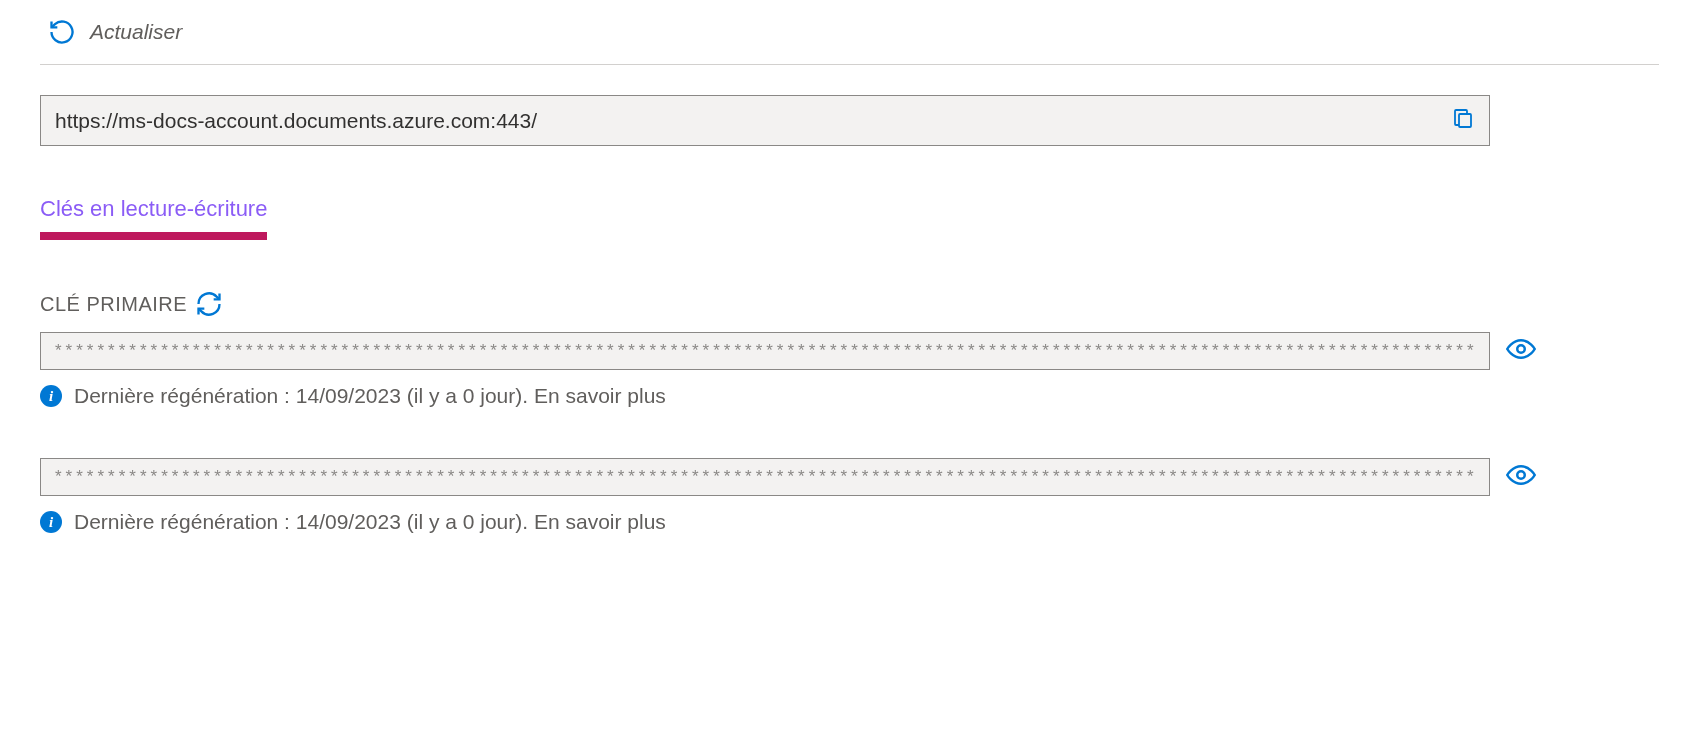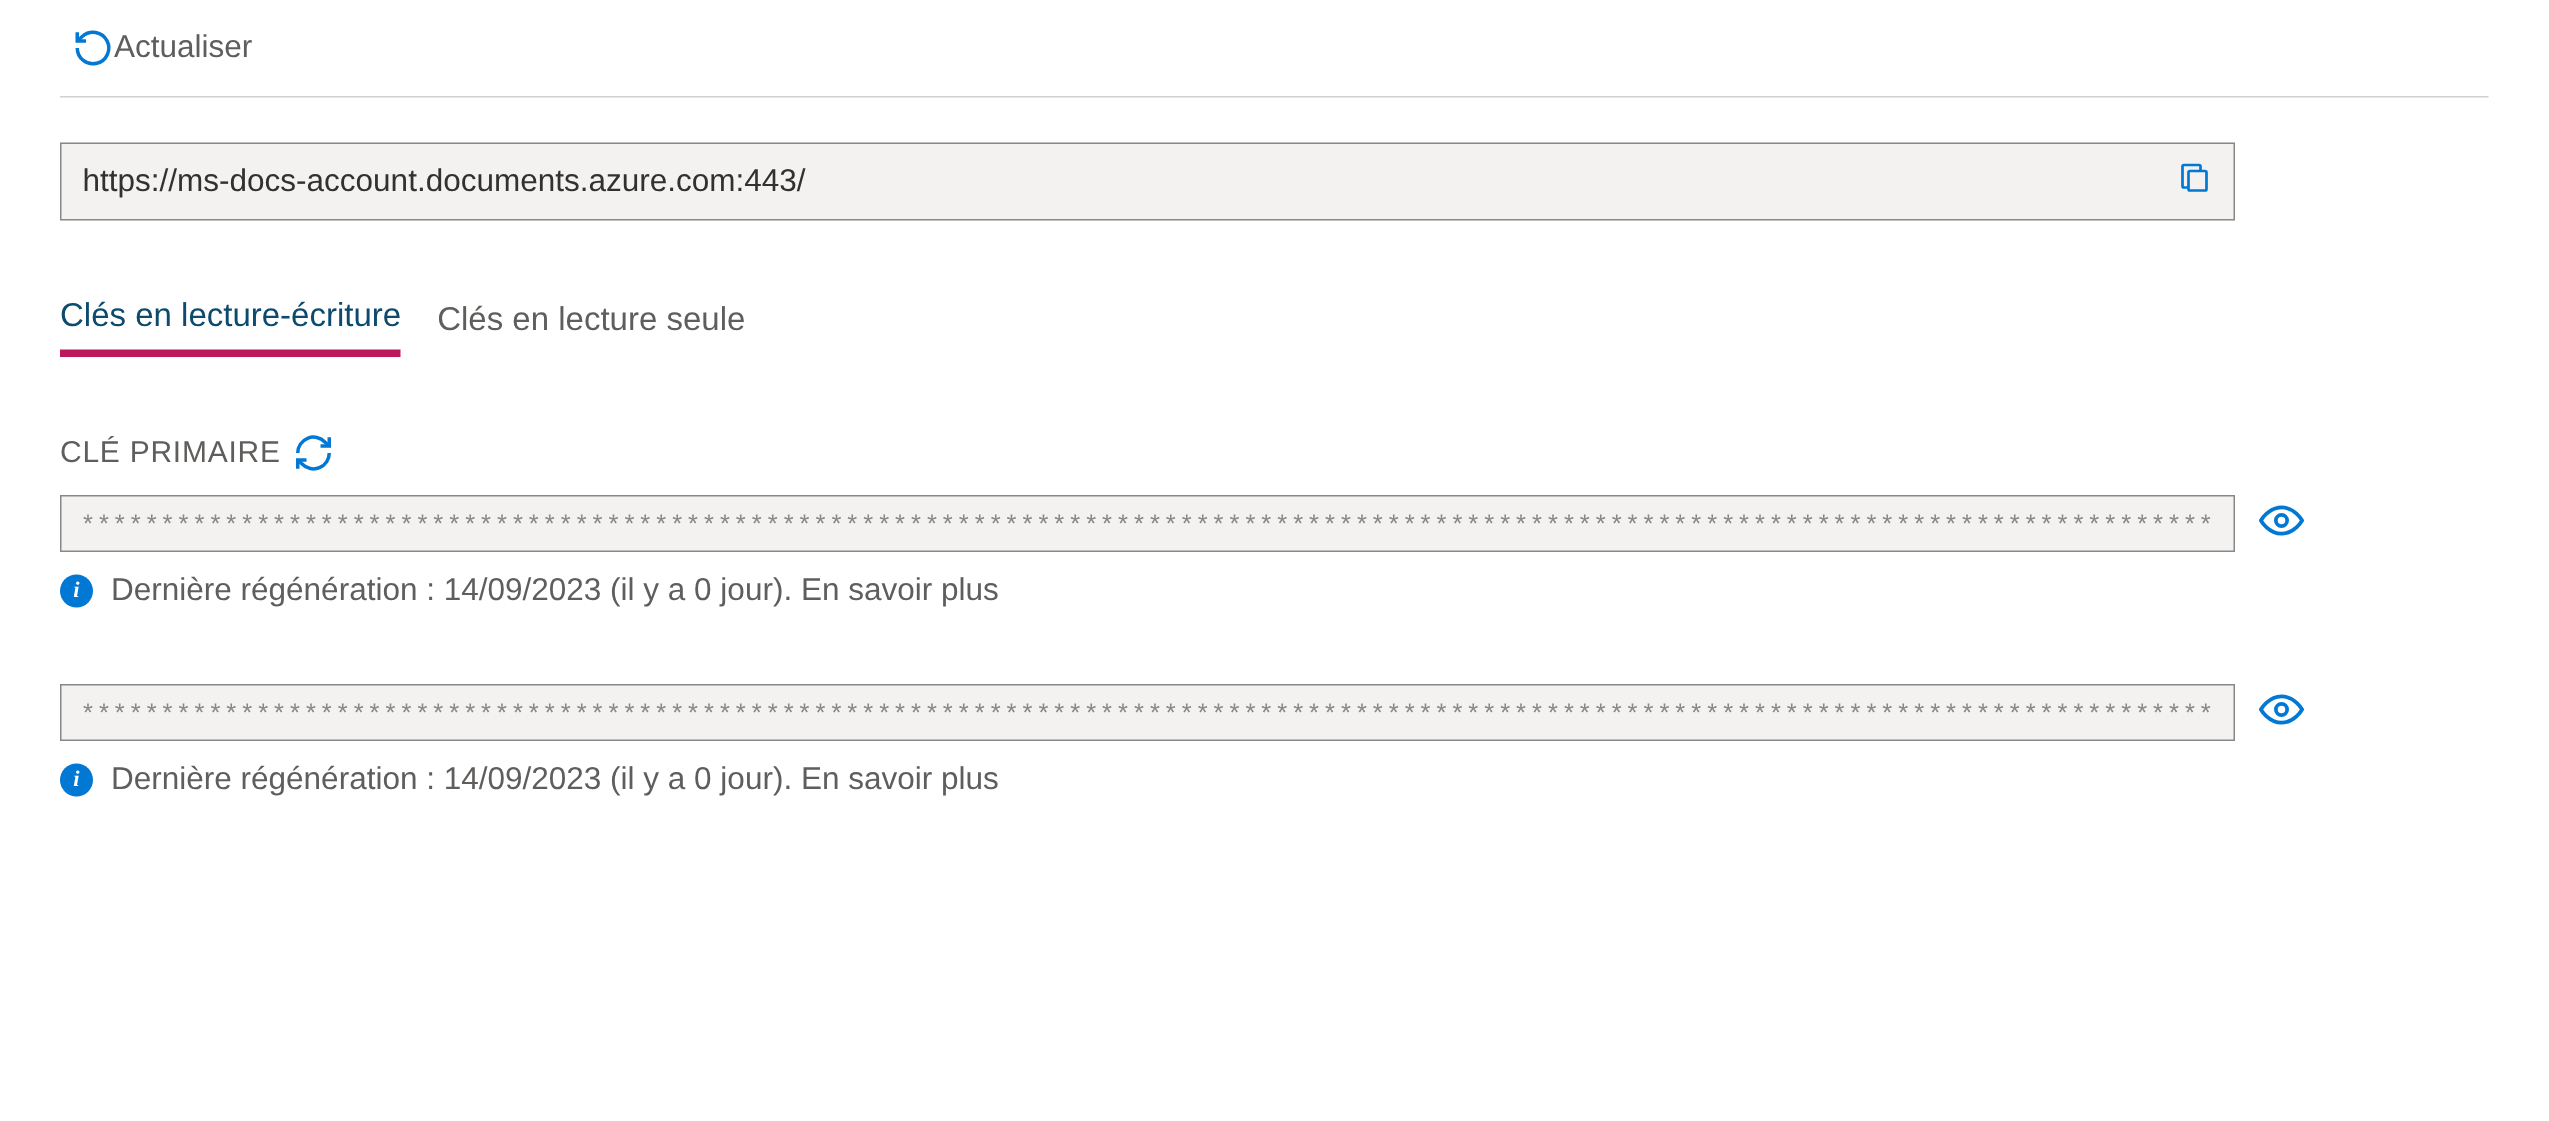--- a/index.html
+++ b/index.html
@@ -16,25 +16,27 @@
     .toolbar {
       display: flex;
       align-items: center;
       gap: 12px;
       padding: 8px 0 18px 8px;
       border-bottom: 1px solid #d2d0ce;
     }
     .toolbar-button {
       display: flex;
       align-items: center;
+      gap: 14px;
       background: none;
       border: none;
       cursor: pointer;
       font-size: 21px;
       color: #605e5c;
+      font-style: italic;
     }
     .refresh-icon-svg {
       width: 28px;
       height: 28px;
     }
     .section {
       margin-top: 30px;
     }
     .field-label {
       font-size: 21px;
@@ -77,22 +79,22 @@
     .tab {
       font-size: 22px;
       color: #605e5c;
       padding-bottom: 10px;
       cursor: pointer;
       background: none;
       border: none;
       font-family: inherit;
     }
     .tab.active {
-      color: #0c4a6e;
-      border-bottom: 5px solid #be185d;
+      color: #8b5cf6;
+      border-bottom: 8px solid #be185d;
     }
     .key-section {
       margin-top: 50px;
     }
     .key-header {
       display: flex;
       align-items: center;
       gap: 8px;
       font-size: 20px;
       color: #605e5c;
@@ -190,21 +192,20 @@
       <svg width="24" height="24" viewBox="0 0 24 24" fill="none" stroke="currentColor" stroke-width="1.8">
         <rect x="8" y="8" width="12" height="13" rx="1"></rect>
         <path d="M16 8V5a1 1 0 0 0-1-1H5a1 1 0 0 0-1 1v13a1 1 0 0 0 1 1h3"></path>
       </svg>
     </span>
   </div>
 </div>
 
 <div class="tabs">
   <button class="tab active">Clés en lecture-écriture</button>
-  <button class="tab">Clés en lecture seule</button>
 </div>
 
 <div class="key-section">
   <div class="key-header">
     <span>CLÉ PRIMAIRE</span>
     <span class="regen-icon">
       <svg width="28" height="28" viewBox="0 0 24 24" fill="none" stroke="#0078d4" stroke-width="2">
         <path d="M21 12a9 9 0 0 1-15.5 6.3L3 16"></path>
         <polyline points="3 21 3 16 8 16"></polyline>
         <path d="M3 12a9 9 0 0 1 15.5-6.3L21 8"></path>

